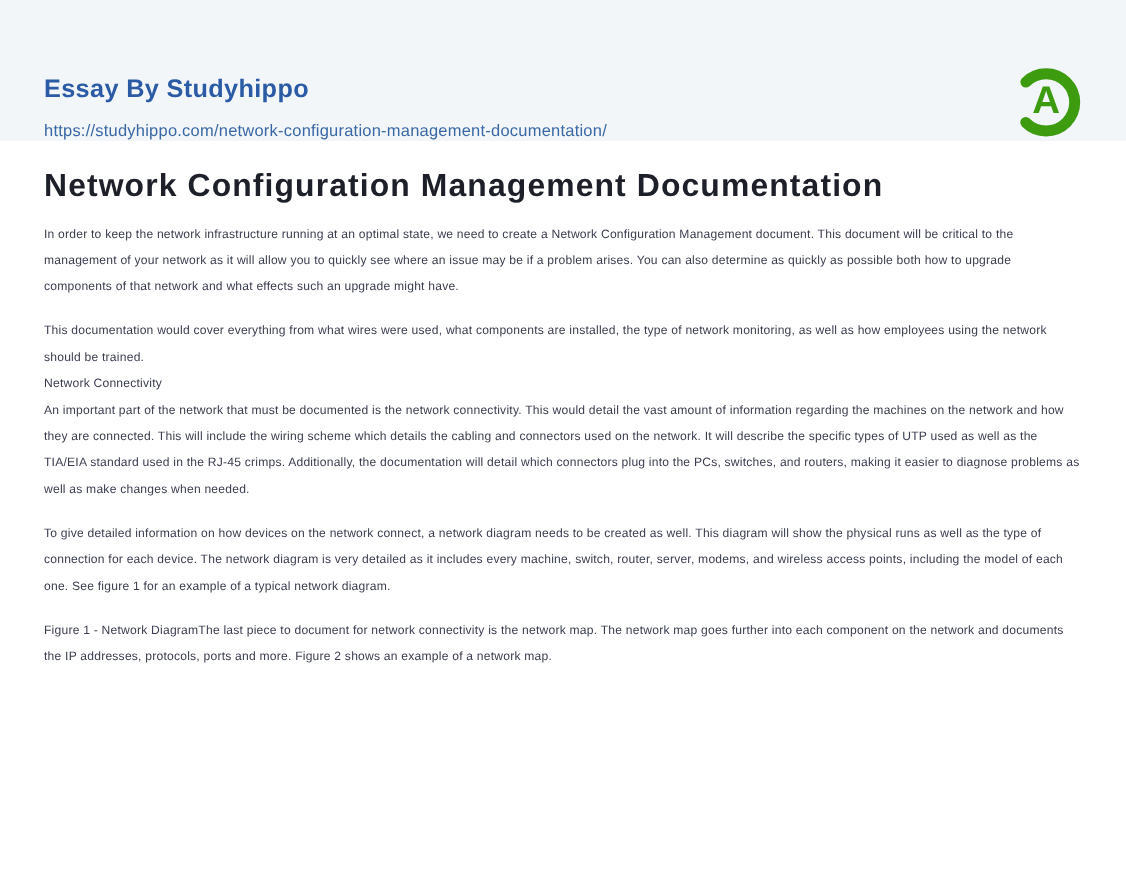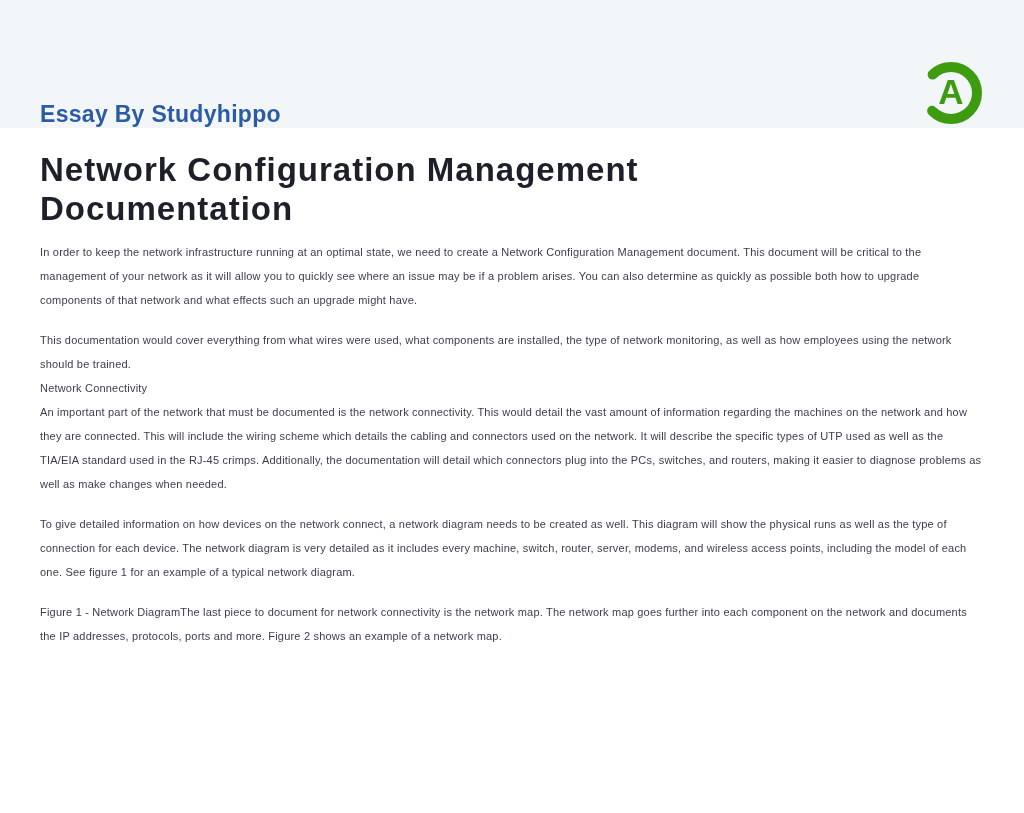--- a/index.html
+++ b/index.html
@@ -67,21 +67,21 @@
     justify-content: center;
     padding-bottom: 2px;
     font-size: 35px;
     font-weight: 700;
     color: var(--logo-green);
   }
   main { padding: 22px 40px 0 40px; }
   h1 {
     margin: 0 0 12px 0;
     max-width: 800px;
-    font-size: 33px;
+    font-size: 29px;
     line-height: 39px;
     font-weight: 700;
     letter-spacing: 1px;
     color: var(--heading);
   }
   p {
     margin: 0 0 16px 0;
     max-width: 952px;
     font-size: 11px;
     line-height: 24px;
@@ -89,20 +89,21 @@
     color: var(--body-text);
     white-space: pre-line;
   }
 </style>
 </head>
 <body>
 
 <header>
   <div class="header-text">
     <h2 class="header-title">Essay By Studyhippo</h2>
+    <a class="header-url">https://studyhippo.com/network-configuration-management-documentation/</a>
   </div>
   <div class="logo">
     <svg viewBox="0 0 70 70" aria-hidden="true">
       <circle class="logo-arc" cx="35" cy="35" r="26" transform="rotate(-135 35 35)"></circle>
     </svg>
     <span class="logo-letter">A</span>
   </div>
 </header>
 
 <main>

